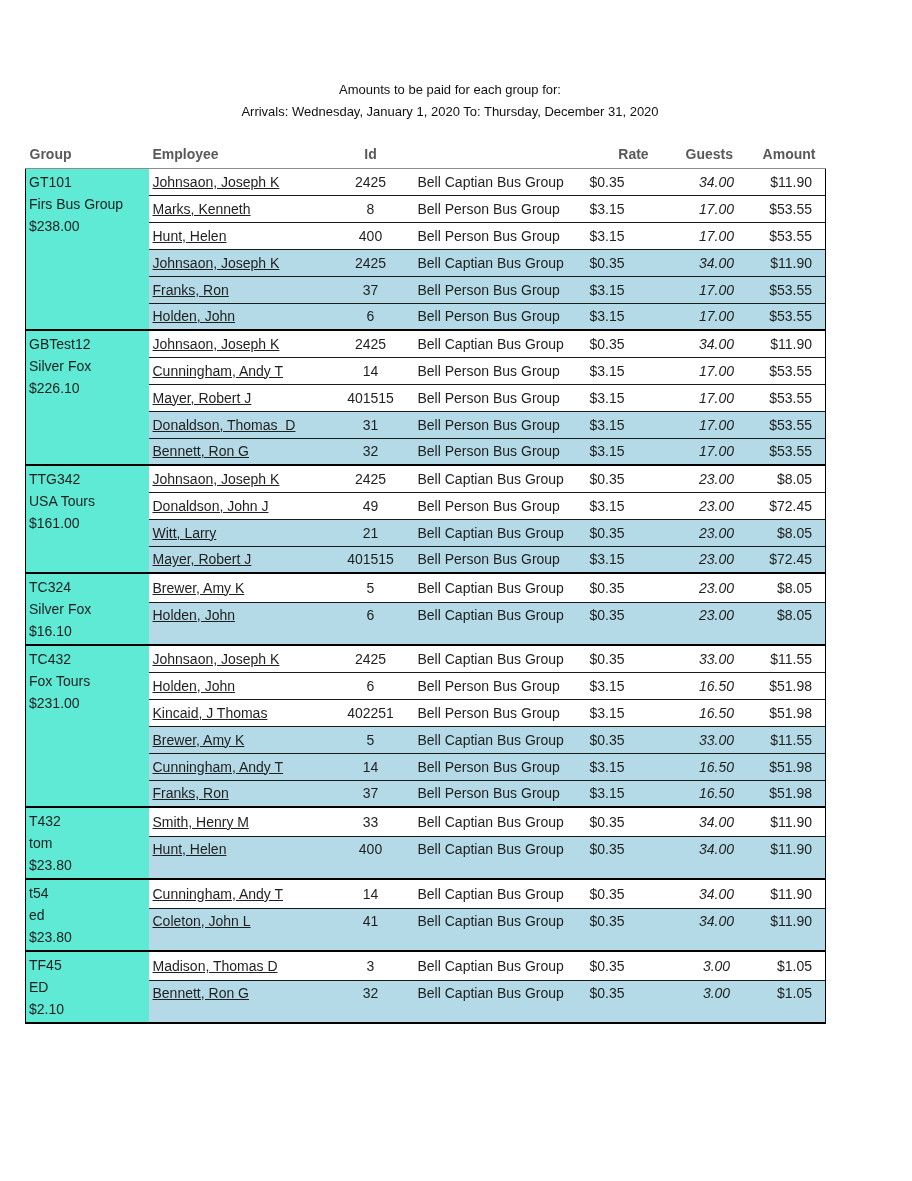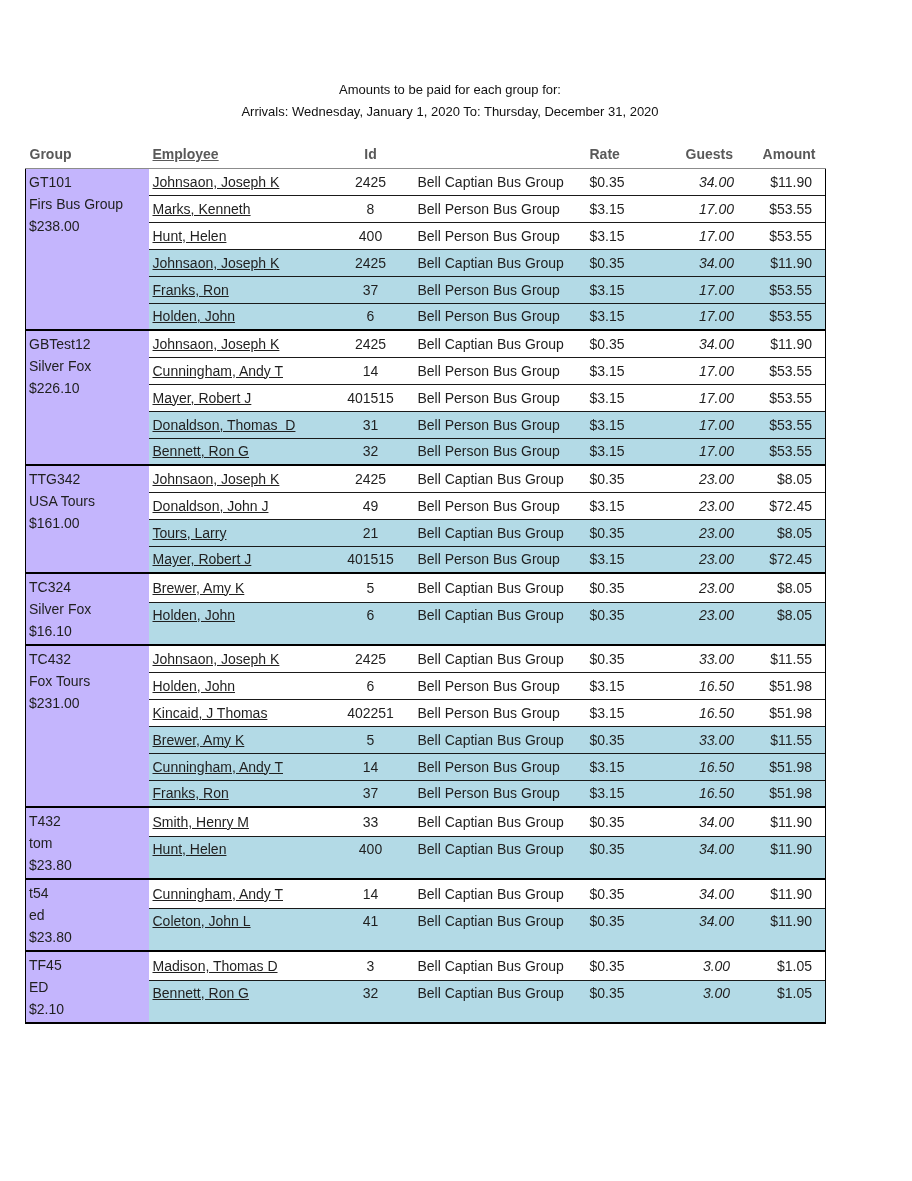--- a/index.html
+++ b/index.html
@@ -44,24 +44,24 @@
 
   thead th {
     font-weight: bold;
     color: var(--header-text);
     border-bottom: 1px solid var(--header-rule);
     padding: 2px 4px 5px 4px;
     height: 24px;
     white-space: nowrap;
   }
   th.h-group    { text-align: left; }
-  th.h-employee { text-align: left; text-decoration: underline; }
+  th.h-employee { text-align: left; }
   th.h-id       { text-align: center; }
   th.h-service  { text-align: left; }
-  th.h-rate     { text-align: left; padding-right: 4px; }
+  th.h-rate     { text-align: center; padding-right: 4px; }
   th.h-guests   { text-align: left; }
   th.h-amount   { text-align: right; padding-right: 10px; }
 
   tbody { border-bottom: 2px solid var(--border); }
 
   td.data {
     height: 27px;
     padding: 0 4px;
     vertical-align: middle;
     white-space: pre;
@@ -74,21 +74,21 @@
   td.guests   { text-align: center; font-style: italic; }
   td.amount   { text-align: right; padding-right: 13px; }
 
   td.hl { background: var(--hl); }
 
   td.group-cell {
     vertical-align: top;
     padding: 2px 2px 2px 3px;
     line-height: 22px;
     border-left: 1.5px solid var(--border);
-    background: #c4b5fd;
+    background: #5eead4;
   }
   td.amount { border-right: 1.5px solid var(--border); }
 
   
   td.sep { border-top: 1px solid #1a1a1a; }
   
   tr.group-start > td { border-top: 2px solid var(--border); }
 
   
   td.tall { height: 40px; vertical-align: top; padding-top: 4px; }
@@ -236,21 +236,21 @@
       </tr>
       <tr>
         <td class="data employee sep">Donaldson, John J</td>
         <td class="data id sep">49</td>
         <td class="data service sep">Bell Person Bus Group</td>
         <td class="data rate sep">$3.15</td>
         <td class="data guests sep">23.00</td>
         <td class="data amount sep">$72.45</td>
       </tr>
       <tr>
-        <td class="data employee hl sep">Tours, Larry</td>
+        <td class="data employee hl sep">Witt, Larry</td>
         <td class="data id hl sep">21</td>
         <td class="data service hl sep">Bell Captian Bus Group</td>
         <td class="data rate hl sep">$0.35</td>
         <td class="data guests hl sep">23.00</td>
         <td class="data amount hl sep">$8.05</td>
       </tr>
       <tr>
         <td class="data employee hl sep">Mayer, Robert J</td>
         <td class="data id hl sep">401515</td>
         <td class="data service hl sep">Bell Person Bus Group</td>

